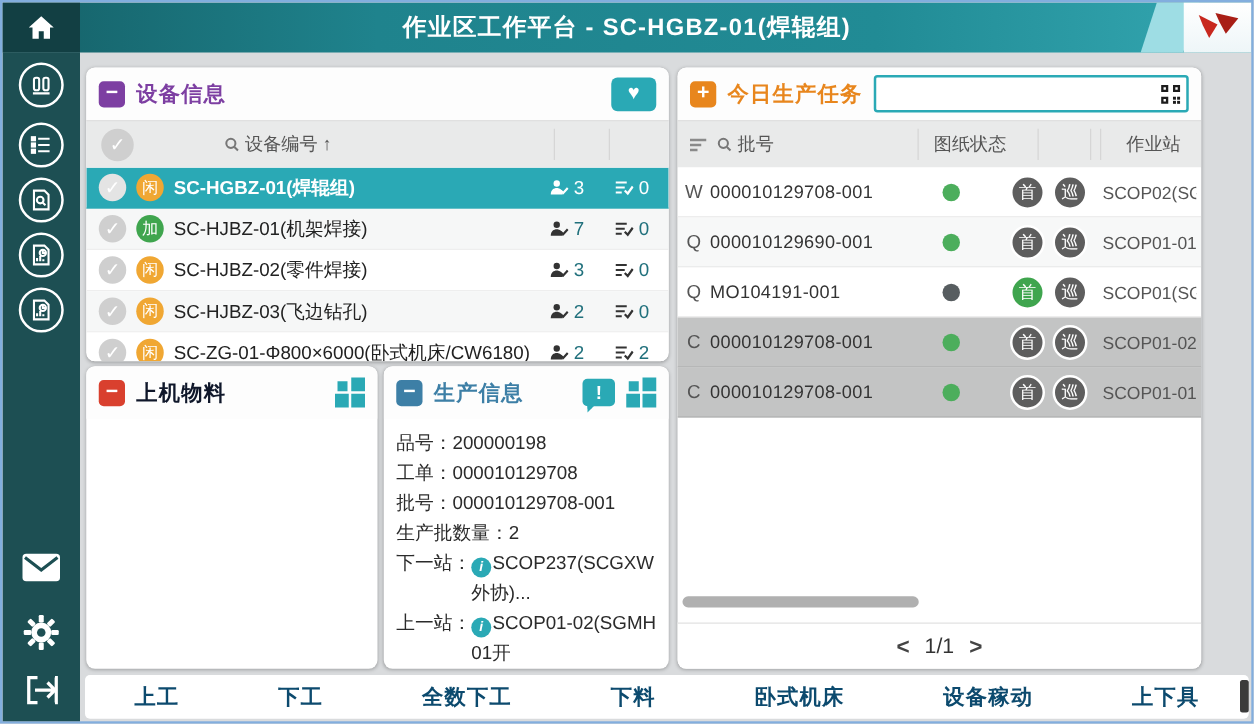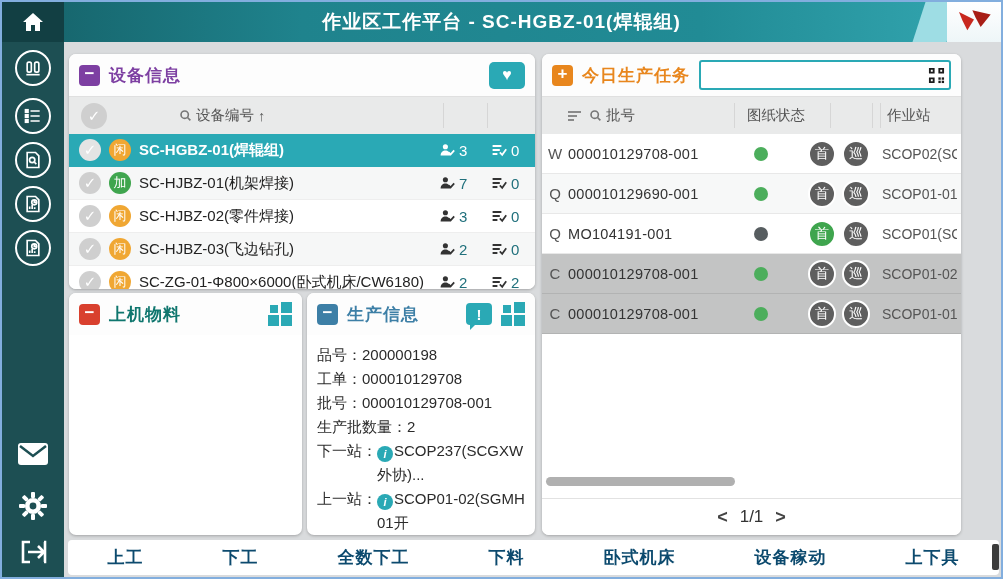--- a/index.html
+++ b/index.html
@@ -88,26 +88,26 @@
   .info-ic { display:inline-flex; width:16px; height:16px; border-radius:50%; background:#2aa9b5; color:#fff;
     font-size:11px; font-style:italic; font-weight:bold; align-items:center; justify-content:center;
     vertical-align:-2px; margin-right:1px; }
   .info-ic::before { content:"i"; }
 
   
   .task-panel { left:478px; top:12px; width:419px; height:481px; }
   .task-search { flex:1; height:30px; border:2px solid #2aa9b5; border-radius:3px; background:#fff;
     display:flex; align-items:center; padding:0 4px; }
   .task-search input { flex:1; border:none; outline:none; font-size:14px; min-width:0; background:transparent; }
-  .task-thead { font-size:14.5px;padding-left:16px; }
+  .task-thead { font-size:14.5px; }
   .sort-ic { margin-left:10px; display:flex; flex-direction:column; gap:2px; width:13px; cursor:pointer; }
   .sort-ic i { height:2px; background:#8a8a8a; display:block; }
   .sort-ic i:nth-child(1){ width:13px; } .sort-ic i:nth-child(2){ width:9px; } .sort-ic i:nth-child(3){ width:6px; }
   .th-batch { display:flex; align-items:center; gap:4px; margin-left:8px; }
-  .th-draw { position:absolute; left:205px; } .th-station { position:absolute; left:345px; }
+  .th-draw { position:absolute; left:205px; } .th-station { position:absolute; left:359px; }
   .task-rows { position:relative; }
   .task-row { height:40px; display:flex; align-items:center; border-bottom:1px solid #e8e8e8;
     background:#fff; position:relative; cursor:pointer; }
   .task-row:nth-child(even){ background:#f7f8f8; }
   .task-row.done { background:#c3c4c4; border-bottom:1px solid #b2b3b3; }
   .t-type { width:26px; text-align:center; font-size:15px; color:#555; flex:none; }
   .t-batch { width:172px; font-size:14.5px; color:#333; letter-spacing:.3px; flex:none; white-space:nowrap; }
   .t-dot { width:14px; height:14px; border-radius:50%; position:absolute; left:212px; }
   .t-badges { position:absolute; left:266px; display:flex; gap:6px; }
   .t-badge { width:28px; height:28px; border-radius:50%; color:#fff; font-size:14px;
@@ -362,21 +362,21 @@
             <span class="eq-count">2</span>
           </span>
         </div>
 
       </div>
     </div>
 
     <div class="panel mat-panel">
       <div class="p-head">
         <span class="sq-ic minus" style="background:#d9402e"></span>
-        <span class="p-title" style="color:#0f766e">上机物料</span>
+        <span class="p-title" style="color:#0f172a">上机物料</span>
         <span class="spacer"></span>
         <span class="grid-ic">
             <i></i>
             <i></i>
             <i></i>
             <i></i>
           </span>
       </div>
       <div style="height:200px"></div>
     </div>

